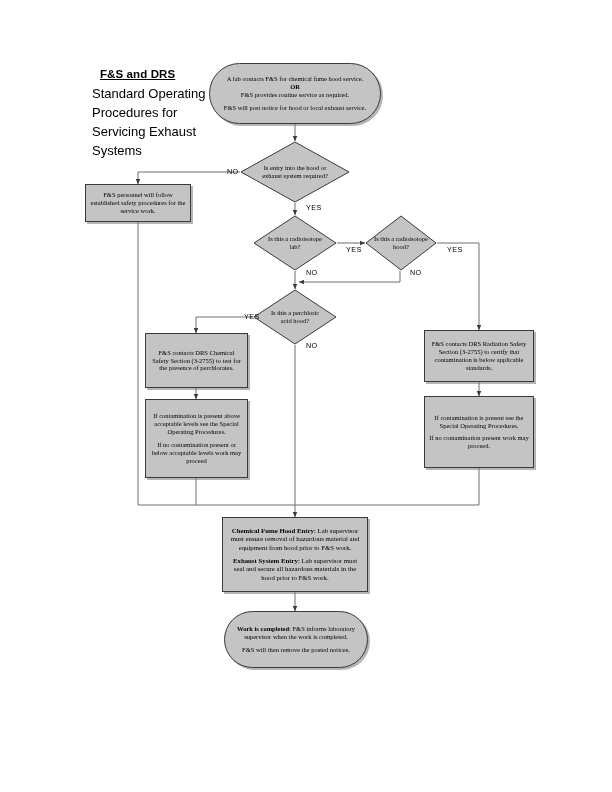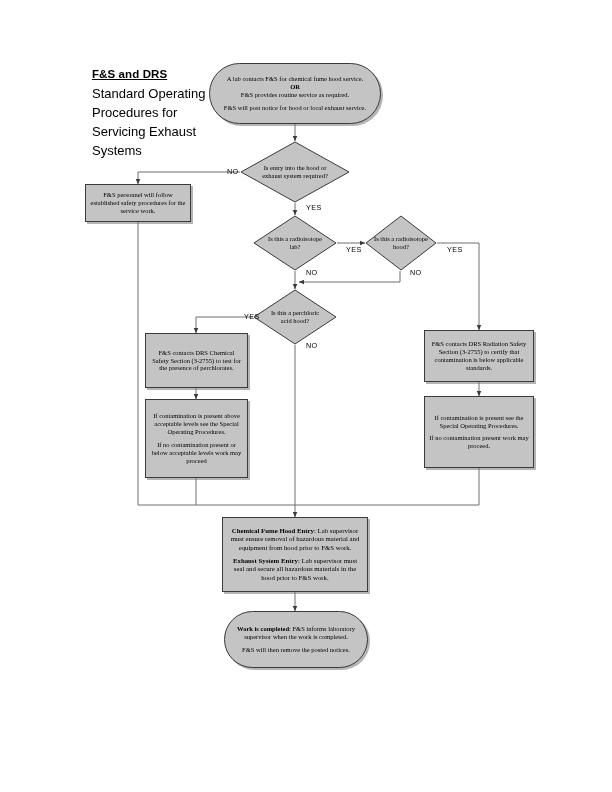--- a/index.html
+++ b/index.html
@@ -35,21 +35,21 @@
     top: 68px;
     width: 120px;
   }
   .title-main {
     font-family: "Liberation Sans", sans-serif;
     font-weight: bold;
     font-size: 11.5px;
     text-decoration: underline;
     color: #000;
     letter-spacing: 0.1px;
-    margin: 0 0 4px 0;
+    margin: 0 0 4px 8px;
     line-height: 1.15;
   }
   .title-sub {
     font-family: "Liberation Sans", sans-serif;
     font-size: 13px;
     color: #000;
     line-height: 1.45;
     margin: 0;
   }
 

